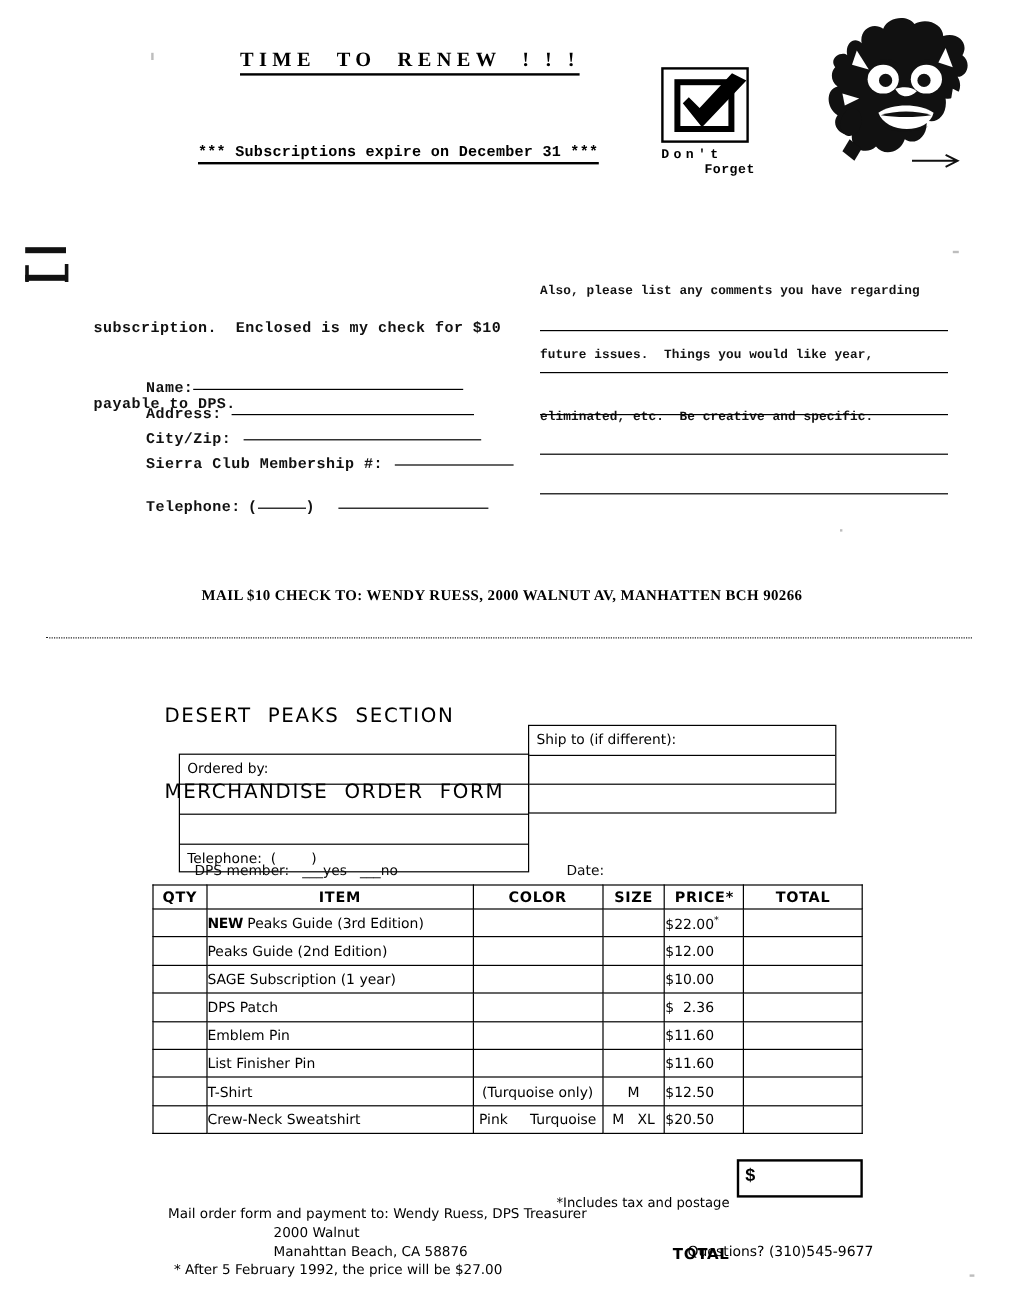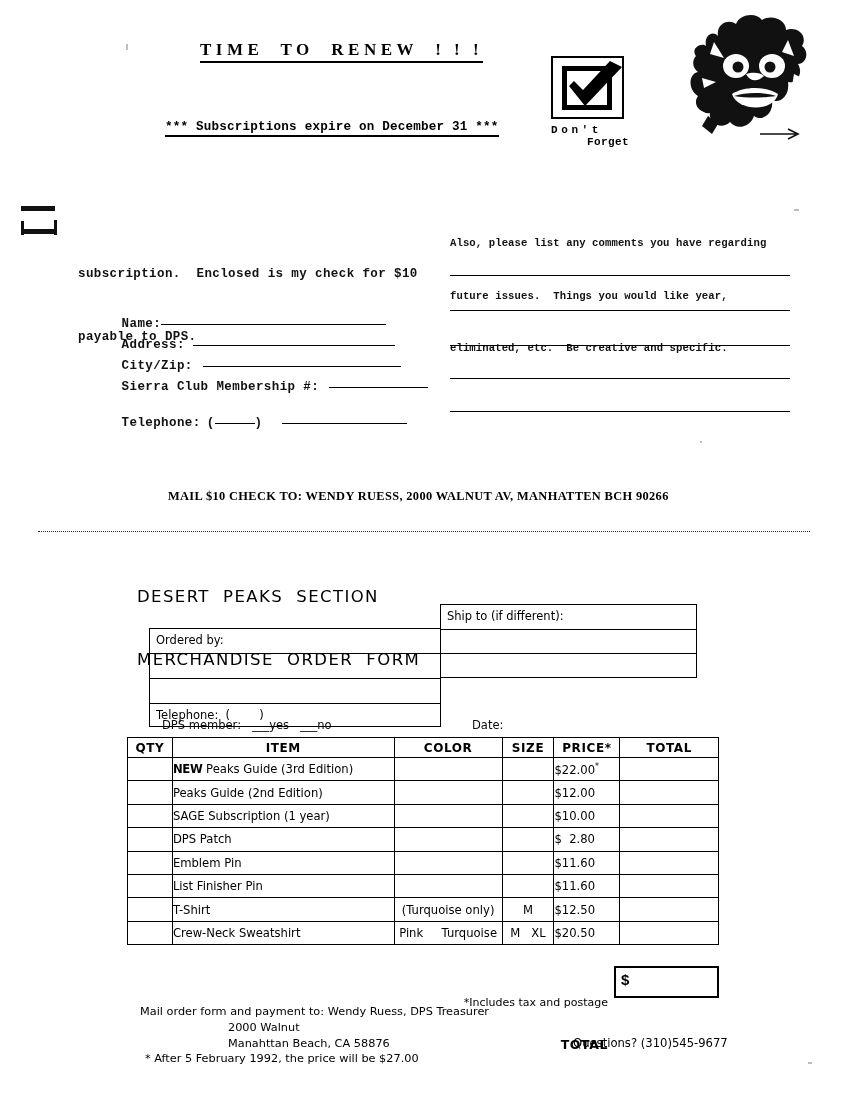--- a/index.html
+++ b/index.html
@@ -343,21 +343,21 @@
           <td class="c-color colorcell"></td>
           <td class="c-size sizecell"></td>
           <td class="c-price pricecell"><span>$10.00</span></td>
           <td class="c-total"></td>
         </tr>
         <tr>
           <td class="c-qty"></td>
           <td class="c-item itemcell"><span>DPS Patch</span></td>
           <td class="c-color colorcell"></td>
           <td class="c-size sizecell"></td>
-          <td class="c-price pricecell"><span>$  2.80</span></td>
+          <td class="c-price pricecell"><span>$  2.36</span></td>
           <td class="c-total"></td>
         </tr>
         <tr>
           <td class="c-qty"></td>
           <td class="c-item itemcell"><span>Emblem Pin</span></td>
           <td class="c-color colorcell"></td>
           <td class="c-size sizecell"></td>
           <td class="c-price pricecell"><span>$11.60</span></td>
           <td class="c-total"></td>
         </tr>

